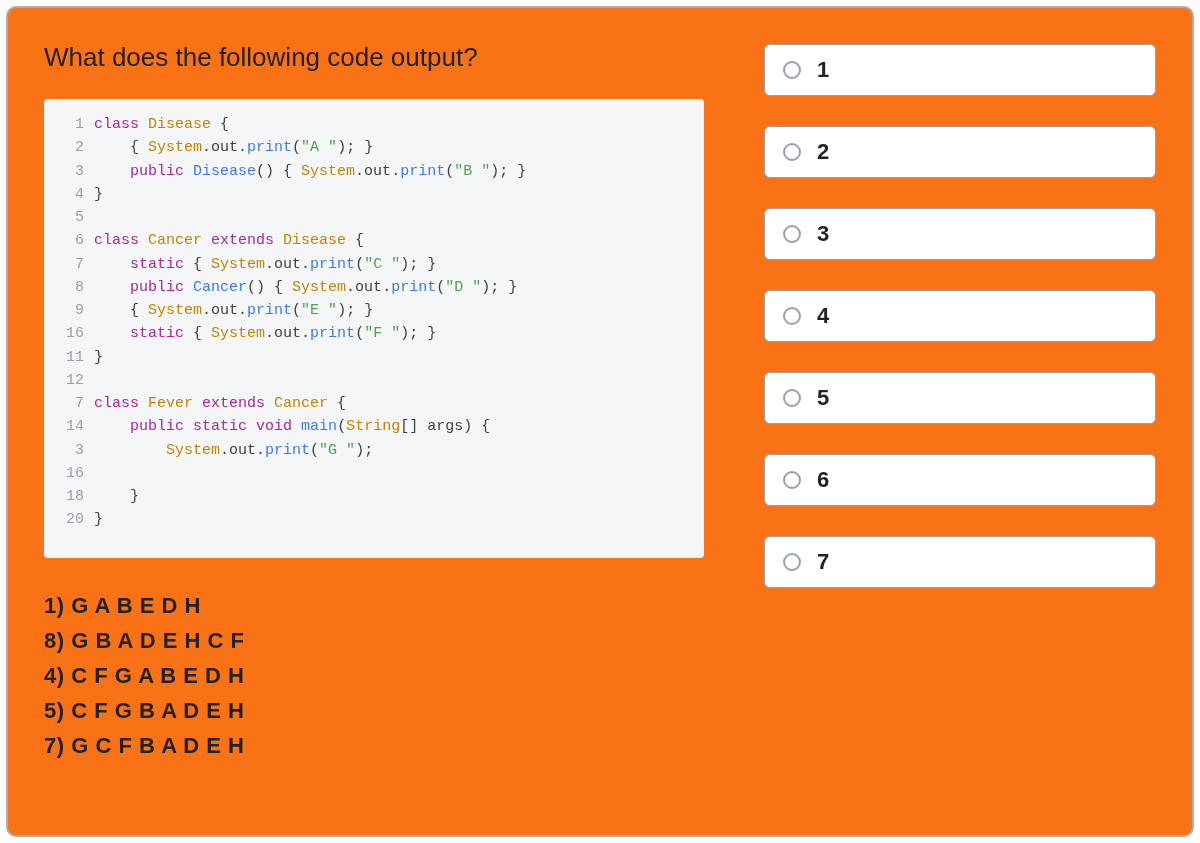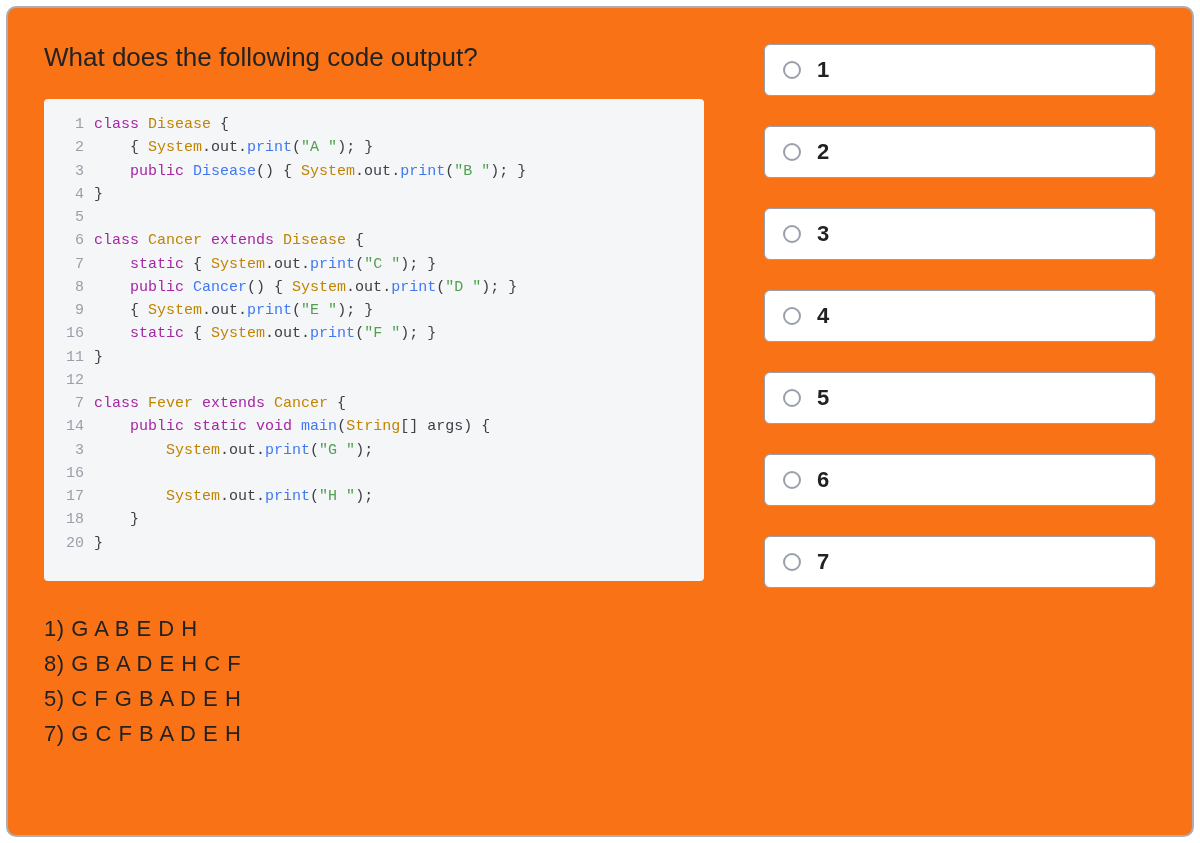--- a/index.html
+++ b/index.html
@@ -55,21 +55,21 @@
   .fn { color: #4078f2; }
   .str { color: #50a14f; }
   .punct { color: #3b3f46; }
 
   .answers {
     font-size: 22px;
     color: #222;
     line-height: 1.6;
     letter-spacing: 0.5px;
   }
-  .answers .row { white-space: pre; }
+  .answers .row { white-space: pre; font-weight: bold; }
 
   .right {
     flex: 1;
     padding-top: 6px;
   }
   .option {
     border: 1.5px solid #9aa0ab;
     border-radius: 6px;
     height: 52px;
     margin-bottom: 30px;
@@ -109,27 +109,27 @@
         <div class="code-line"><span class="lineno">7</span><span><span class="tok">    </span><span class="kw">static</span><span class="tok"> { </span><span class="type">System</span><span class="punct">.</span><span class="tok">out</span><span class="punct">.</span><span class="fn">print</span><span class="punct">(</span><span class="str">"C "</span><span class="punct">); }</span></span></div>
         <div class="code-line"><span class="lineno">8</span><span><span class="tok">    </span><span class="kw">public</span><span class="tok"> </span><span class="fn">Cancer</span><span class="punct">() { </span><span class="type">System</span><span class="punct">.</span><span class="tok">out</span><span class="punct">.</span><span class="fn">print</span><span class="punct">(</span><span class="str">"D "</span><span class="punct">); }</span></span></div>
         <div class="code-line"><span class="lineno">9</span><span><span class="tok">    { </span><span class="type">System</span><span class="punct">.</span><span class="tok">out</span><span class="punct">.</span><span class="fn">print</span><span class="punct">(</span><span class="str">"E "</span><span class="punct">); }</span></span></div>
         <div class="code-line"><span class="lineno">16</span><span><span class="tok">    </span><span class="kw">static</span><span class="tok"> { </span><span class="type">System</span><span class="punct">.</span><span class="tok">out</span><span class="punct">.</span><span class="fn">print</span><span class="punct">(</span><span class="str">"F "</span><span class="punct">); }</span></span></div>
         <div class="code-line"><span class="lineno">11</span><span><span class="tok">}</span></span></div>
         <div class="code-line"><span class="lineno">12</span><span><span class="tok"></span></span></div>
         <div class="code-line"><span class="lineno">7</span><span><span class="kw">class</span><span class="tok"> </span><span class="type">Fever</span><span class="tok"> </span><span class="kw">extends</span><span class="tok"> </span><span class="type">Cancer</span><span class="tok"> {</span></span></div>
         <div class="code-line"><span class="lineno">14</span><span><span class="tok">    </span><span class="kw">public</span><span class="tok"> </span><span class="kw">static</span><span class="tok"> </span><span class="kw">void</span><span class="tok"> </span><span class="fn">main</span><span class="punct">(</span><span class="type">String</span><span class="punct">[] </span><span class="tok">args</span><span class="punct">) {</span></span></div>
         <div class="code-line"><span class="lineno">3</span><span><span class="tok">        </span><span class="type">System</span><span class="punct">.</span><span class="tok">out</span><span class="punct">.</span><span class="fn">print</span><span class="punct">(</span><span class="str">"G "</span><span class="punct">);</span></span></div>
         <div class="code-line"><span class="lineno">16</span></div>
-        <div class="code-line"><span class="lineno">17</span><span><span class="tok">        </span><span class="type">System</span><span class="punct">.</span><span class="tok">out</span><span class="punct">.</span><span class="fn">print</span><span class="punct">(</span><span class="str">"H "</span><span class="punct">);</span></span></div>
         <div class="code-line"><span class="lineno">18</span><span><span class="tok">    }</span></span></div>
         <div class="code-line"><span class="lineno">20</span><span><span class="tok">}</span></span></div>
       </div>
     <div class="answers" id="answers">
         <div class="row">1) G A B E D H</div>
         <div class="row">8) G B A D E H C F</div>
+        <div class="row">4) C F G A B E D H</div>
         <div class="row">5) C F G B A D E H</div>
         <div class="row">7) G C F B A D E H</div>
       </div>
   </div>
   <div class="right" id="options">
       <div class="option">
         <span class="radio"></span>
         <span class="option-label">1</span>
       </div>
       <div class="option">

